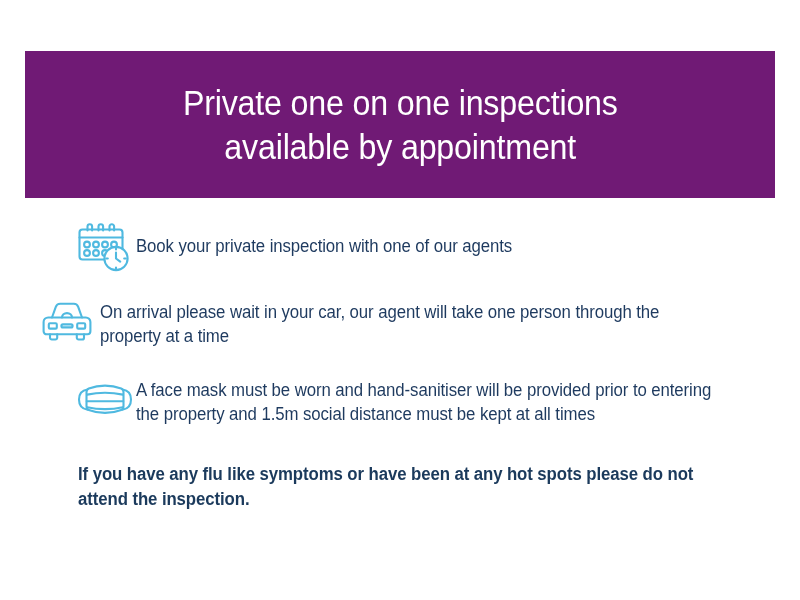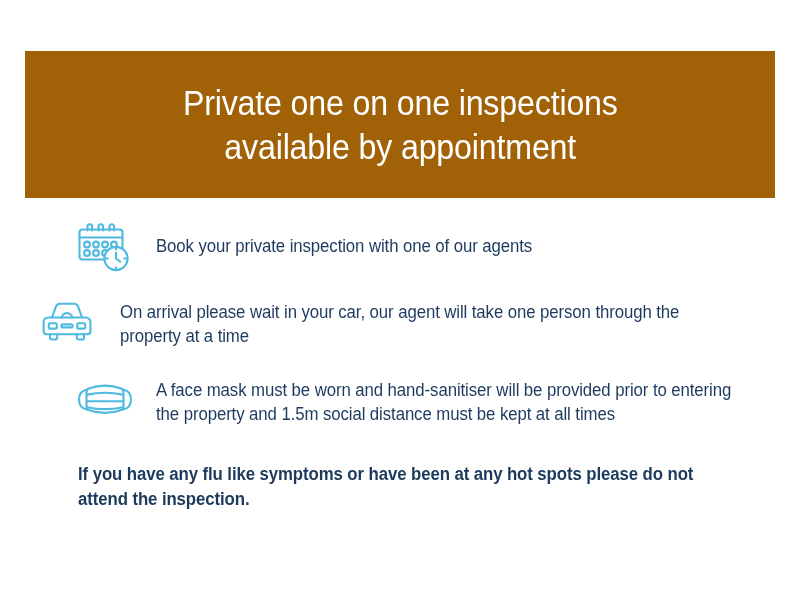--- a/index.html
+++ b/index.html
@@ -23,21 +23,21 @@
     box-sizing: border-box;
   }
 
   
   .banner {
     position: absolute;
     left: 25px;
     top: 51px;
     width: 750px;
     height: 147px;
-    background: #a16207;
+    background: #701a75;
     display: flex;
     flex-direction: column;
     align-items: center;
     justify-content: center;
     box-sizing: border-box;
   }
   .banner-line {
     color: #ffffff;
     font-family: "Liberation Sans Narrow", "Liberation Sans", sans-serif;
     font-size: 35px;
@@ -54,21 +54,20 @@
     position: absolute;
     left: 0;
     top: 222px;
     width: 800px;
   }
   .row {
     display: flex;
     align-items: flex-start;
     padding-left: 76px;
     margin-bottom: 22px;
-    gap: 20px;
   }
   .row-icon {
     width: 60px;
     min-width: 60px;
     height: 52px;
     display: flex;
     align-items: center;
     justify-content: flex-start;
   }
   .row-text {

